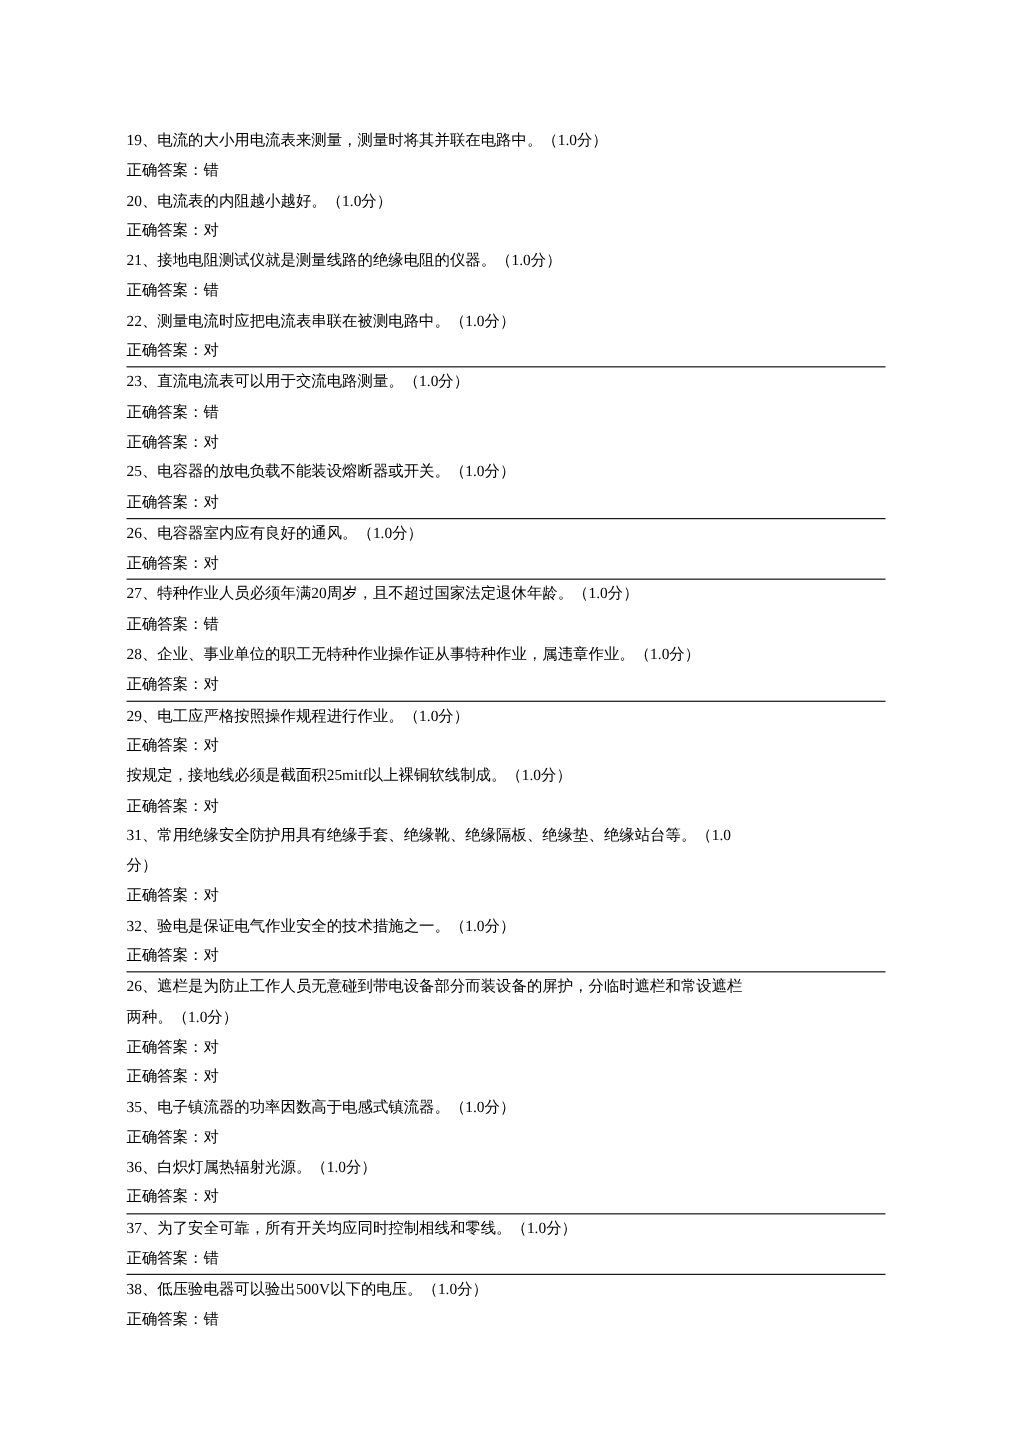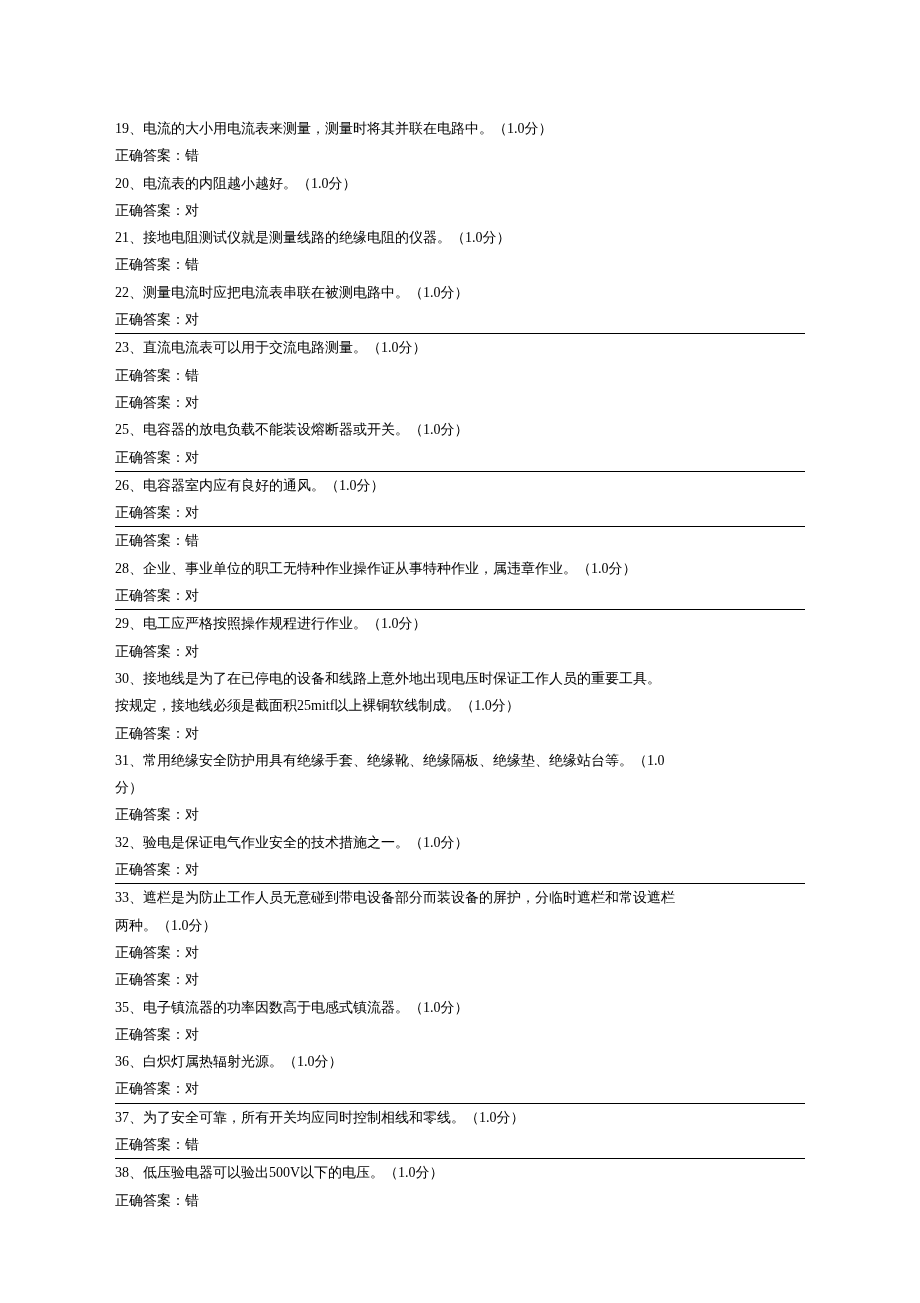--- a/index.html
+++ b/index.html
@@ -38,34 +38,34 @@
     <p>正确答案：错</p>
     <p>22、测量电流时应把电流表串联在被测电路中。（1.0分）</p>
     <p class="underline">正确答案：对</p>
     <p>23、直流电流表可以用于交流电路测量。（1.0分）</p>
     <p>正确答案：错</p>
     <p>正确答案：对</p>
     <p>25、电容器的放电负载不能装设熔断器或开关。（1.0分）</p>
     <p class="underline">正确答案：对</p>
     <p><span class="underline-inline">26、电容器室内应有良好的通风。（1.0分）</span></p>
     <p class="underline">正确答案：对</p>
+    <p>27、特种作业人员必须年满20周岁，且不超过国家法定退休年龄。（1.0分）</p>
     <p>正确答案：错</p>
     <p>28、企业、事业单位的职工无特种作业操作证从事特种作业，属违章作业。（1.0分）</p>
     <p class="underline">正确答案：对</p>
     <p><span class="underline-inline">29、电工应严格按照操作规程进行作业。（1.0分）</span></p>
     <p>正确答案：对</p>
-    <p>30、接地线是为了在已停电的设备和线路上意外地出现电压时保证工作人员的重要工具。</p>
     <p>按规定，接地线必须是截面积25mitf以上裸铜软线制成。（1.0分）</p>
     <p>正确答案：对</p>
     <p>31、常用绝缘安全防护用具有绝缘手套、绝缘靴、绝缘隔板、绝缘垫、绝缘站台等。（1.0</p>
     <p><span class="underline-inline">分）</span></p>
     <p>正确答案：对</p>
     <p>32、验电是保证电气作业安全的技术措施之一。（1.0分）</p>
     <p class="underline">正确答案：对</p>
-    <p>33、遮栏是为防止工作人员无意碰到带电设备部分而装设备的屏护，分临时遮栏和常设遮栏</p>
+    <p>26、遮栏是为防止工作人员无意碰到带电设备部分而装设备的屏护，分临时遮栏和常设遮栏</p>
     <p>两种。（1.0分）</p>
     <p>正确答案：对</p>
     <p>正确答案：对</p>
     <p><span class="underline-inline">35、电子镇流器的功率因数高于电感式镇流器。（1.0分）</span></p>
     <p>正确答案：对</p>
     <p>36、白炽灯属热辐射光源。（1.0分）</p>
     <p class="underline">正确答案：对</p>
     <p>37、为了安全可靠，所有开关均应同时控制相线和零线。（1.0分）</p>
     <p class="underline">正确答案：错</p>
     <p>38、低压验电器可以验出500V以下的电压。（1.0分）</p>

